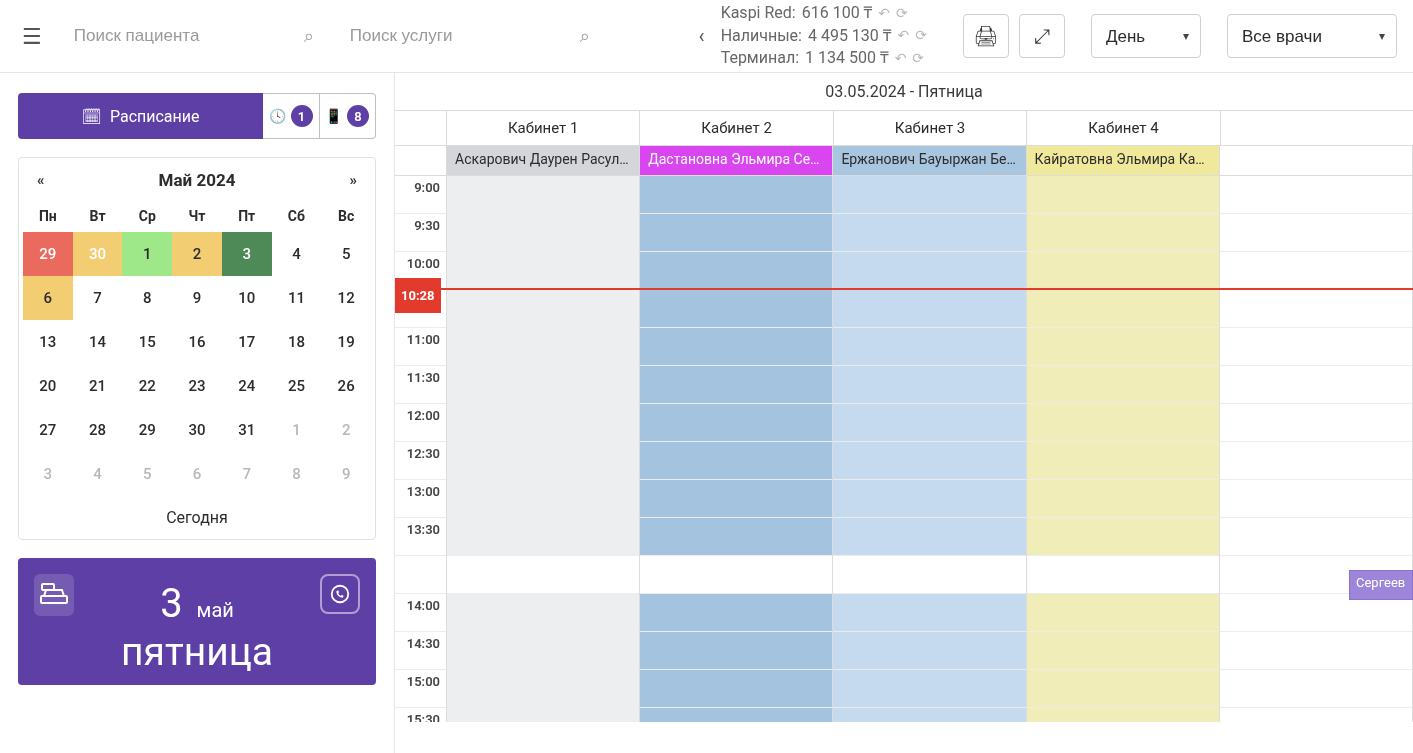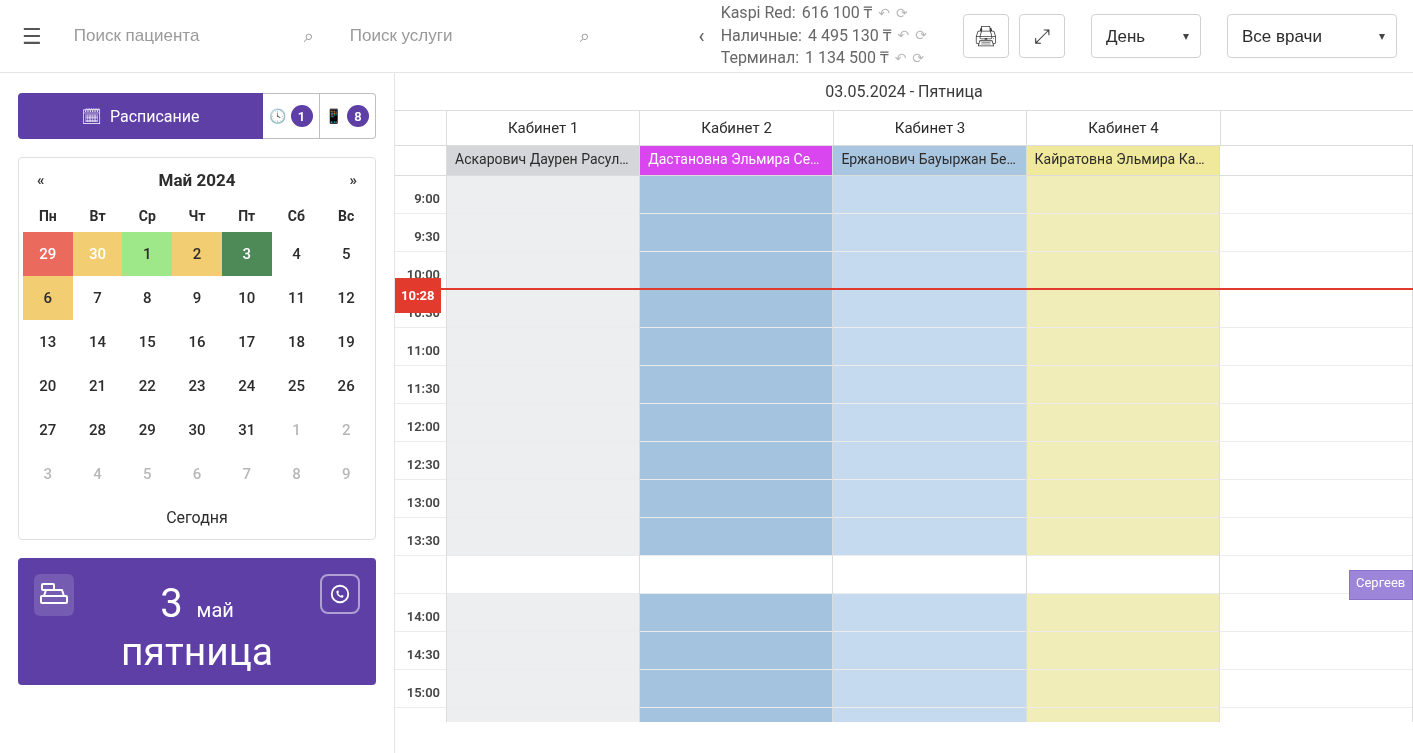--- a/index.html
+++ b/index.html
@@ -74,21 +74,21 @@
 .doctor-cell { flex: 1; font-size: 14px; padding: 5px 8px; border-right: 1px solid #dcdcdc; white-space: nowrap; overflow: hidden; text-overflow: ellipsis; min-width: 0; }
 .doc-gray { background: #d4d6d9; }
 .doc-blue { background: #d946ef; color: #fff; }
 .doc-lblue { background: #a9c6e0; }
 .doc-yellow { background: #f0e89a; }
 
 .sched-body { position: relative; height: 546px; overflow: hidden; }
 .sched-grid { display: flex; height: 100%; }
 .time-col { width: 52px; border-right: 1px solid #dcdcdc; }
 .time-slot { height: 38px; border-bottom: 1px solid #ececec; text-align: right; padding-right: 6px; font-size: 13px; font-weight: 600; color: #444; position: relative; }
-.time-slot span { position: relative; top: 15px; }
+.time-slot span { position: relative; top: 4px; }
 .room-col { flex: 1; border-right: 1px solid #dcdcdc; min-width: 0; }
 .slot { height: 38px; border-bottom: 1px solid #ececec; }
 .col-gray { background: #eceef0; }
 .col-blue { background: #a4c3df; }
 .col-lblue { background: #c5daee; }
 .col-yellow { background: #f1edb9; }
 .break-row { height: 38px; background: #fff; border-bottom: 1px solid #ececec; }
 
 .now-line { position: absolute; left: 0; right: 0; height: 2px; background: #e23b2e; z-index: 5; }
 .now-badge { position: absolute; left: 0; background: #e23b2e; color: #fff; font-size: 13px; font-weight: 700; padding: 10px 6px; z-index: 6; }

